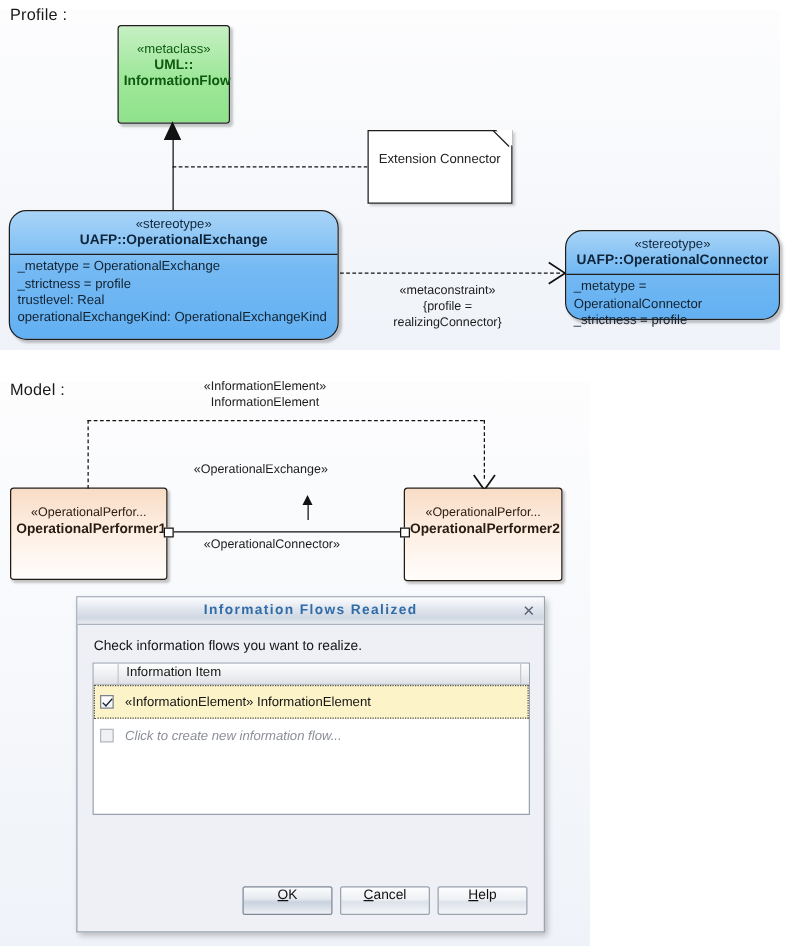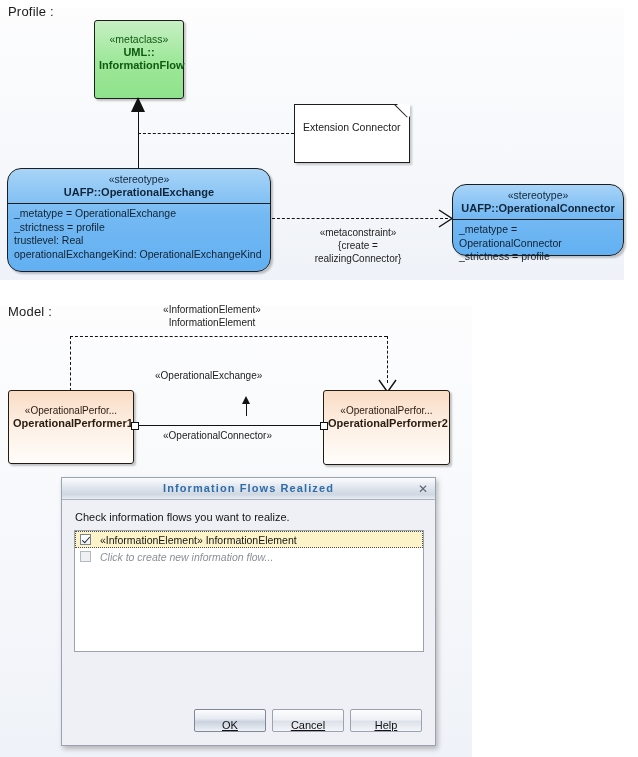--- a/index.html
+++ b/index.html
@@ -198,21 +198,21 @@
     font-size: 10.5px;
     color: #161616;
     padding: 1px 0 0 6px;
     border-right: 1px solid #c3c8d0;
     box-sizing: border-box;
   }
   #table-header .hcell-end { width: 6px; }
   .trow {
     display: flex;
     align-items: center;
-    height: 17px;
+    height: 27px;
     box-sizing: border-box;
     text-align: right;
   }
   .trow.selected {
     background: #fdf3c8;
     outline: 1px dotted #4c4c4c;
     outline-offset: -1px;
   }
   .trow .cell-check {
     width: 20px;
@@ -257,21 +257,21 @@
     padding-right: 13px;
   }
   .dlg-btn {
     width: 72px; height: 23px;
     box-sizing: border-box;
     border: 1px solid #9aa3b0;
     border-radius: 2px;
     background: linear-gradient(180deg, #fdfdfe 0%, #eef1f5 45%, #dde2ea 55%, #f3f5f8 100%);
     font-size: 11px;
     color: #111;
-    display: flex; align-items: flex-end; justify-content: center; text-decoration: underline;
+    display: flex; align-items: flex-start; justify-content: center;
   }
   .dlg-btn.default {
     border-color: #7f8896;
     background: linear-gradient(180deg, #fbfcfe 0%, #e6eaf0 42%, #c9d2de 56%, #eef1f6 100%);
   }
   .dlg-btn u { text-underline-offset: 1px; }
 </style>
 </head>
 <body>
 
@@ -311,21 +311,21 @@
   </div>
 </div>
 
 <div class="conn dashed-h" style="left:272px; top:218px; width:176px;"></div>
 <svg class="conn" style="left:437px; top:208px;" width="18" height="21">
   <polyline points="2,2 15,10.5 2,19" fill="none" stroke="#121212" stroke-width="1.4"></polyline>
 </svg>
 
 <div class="label-small" style="left:278px; top:226px; width:160px;">
   <div>«metaconstraint»</div>
-  <div>{create =</div>
+  <div>{profile =</div>
   <div>realizingConnector}</div>
 </div>
 
 <div class="uml-box st-box" id="op-connector-box">
   <div class="uml-head">
     <div class="stereo-line">«stereotype»</div>
     <div class="name-line">UAFP::OperationalConnector</div>
   </div>
   <div class="compartment-sep attr-list">
     <div>_metatype = OperationalConnector</div>
@@ -376,20 +376,25 @@
 
 <div id="dialog">
   <div id="dialog-titlebar">
     <div id="dialog-title">Information Flows Realized</div>
     <div id="dialog-close">✕</div>
   </div>
 
   <div id="dialog-instruction">Check information flows you want to realize.</div>
 
   <div id="flows-table">
+    <div id="table-header">
+      <div class="hcell-check"></div>
+      <div class="hcell-label">Information Item</div>
+      <div class="hcell-end"></div>
+    </div>
 
     <div class="trow selected">
       <div class="cell-check">
         <span class="cbox checked"></span>
       </div>
       <div class="cell-label">«InformationElement» InformationElement</div>
     </div>
 
     <div class="trow">
       <div class="cell-check">

